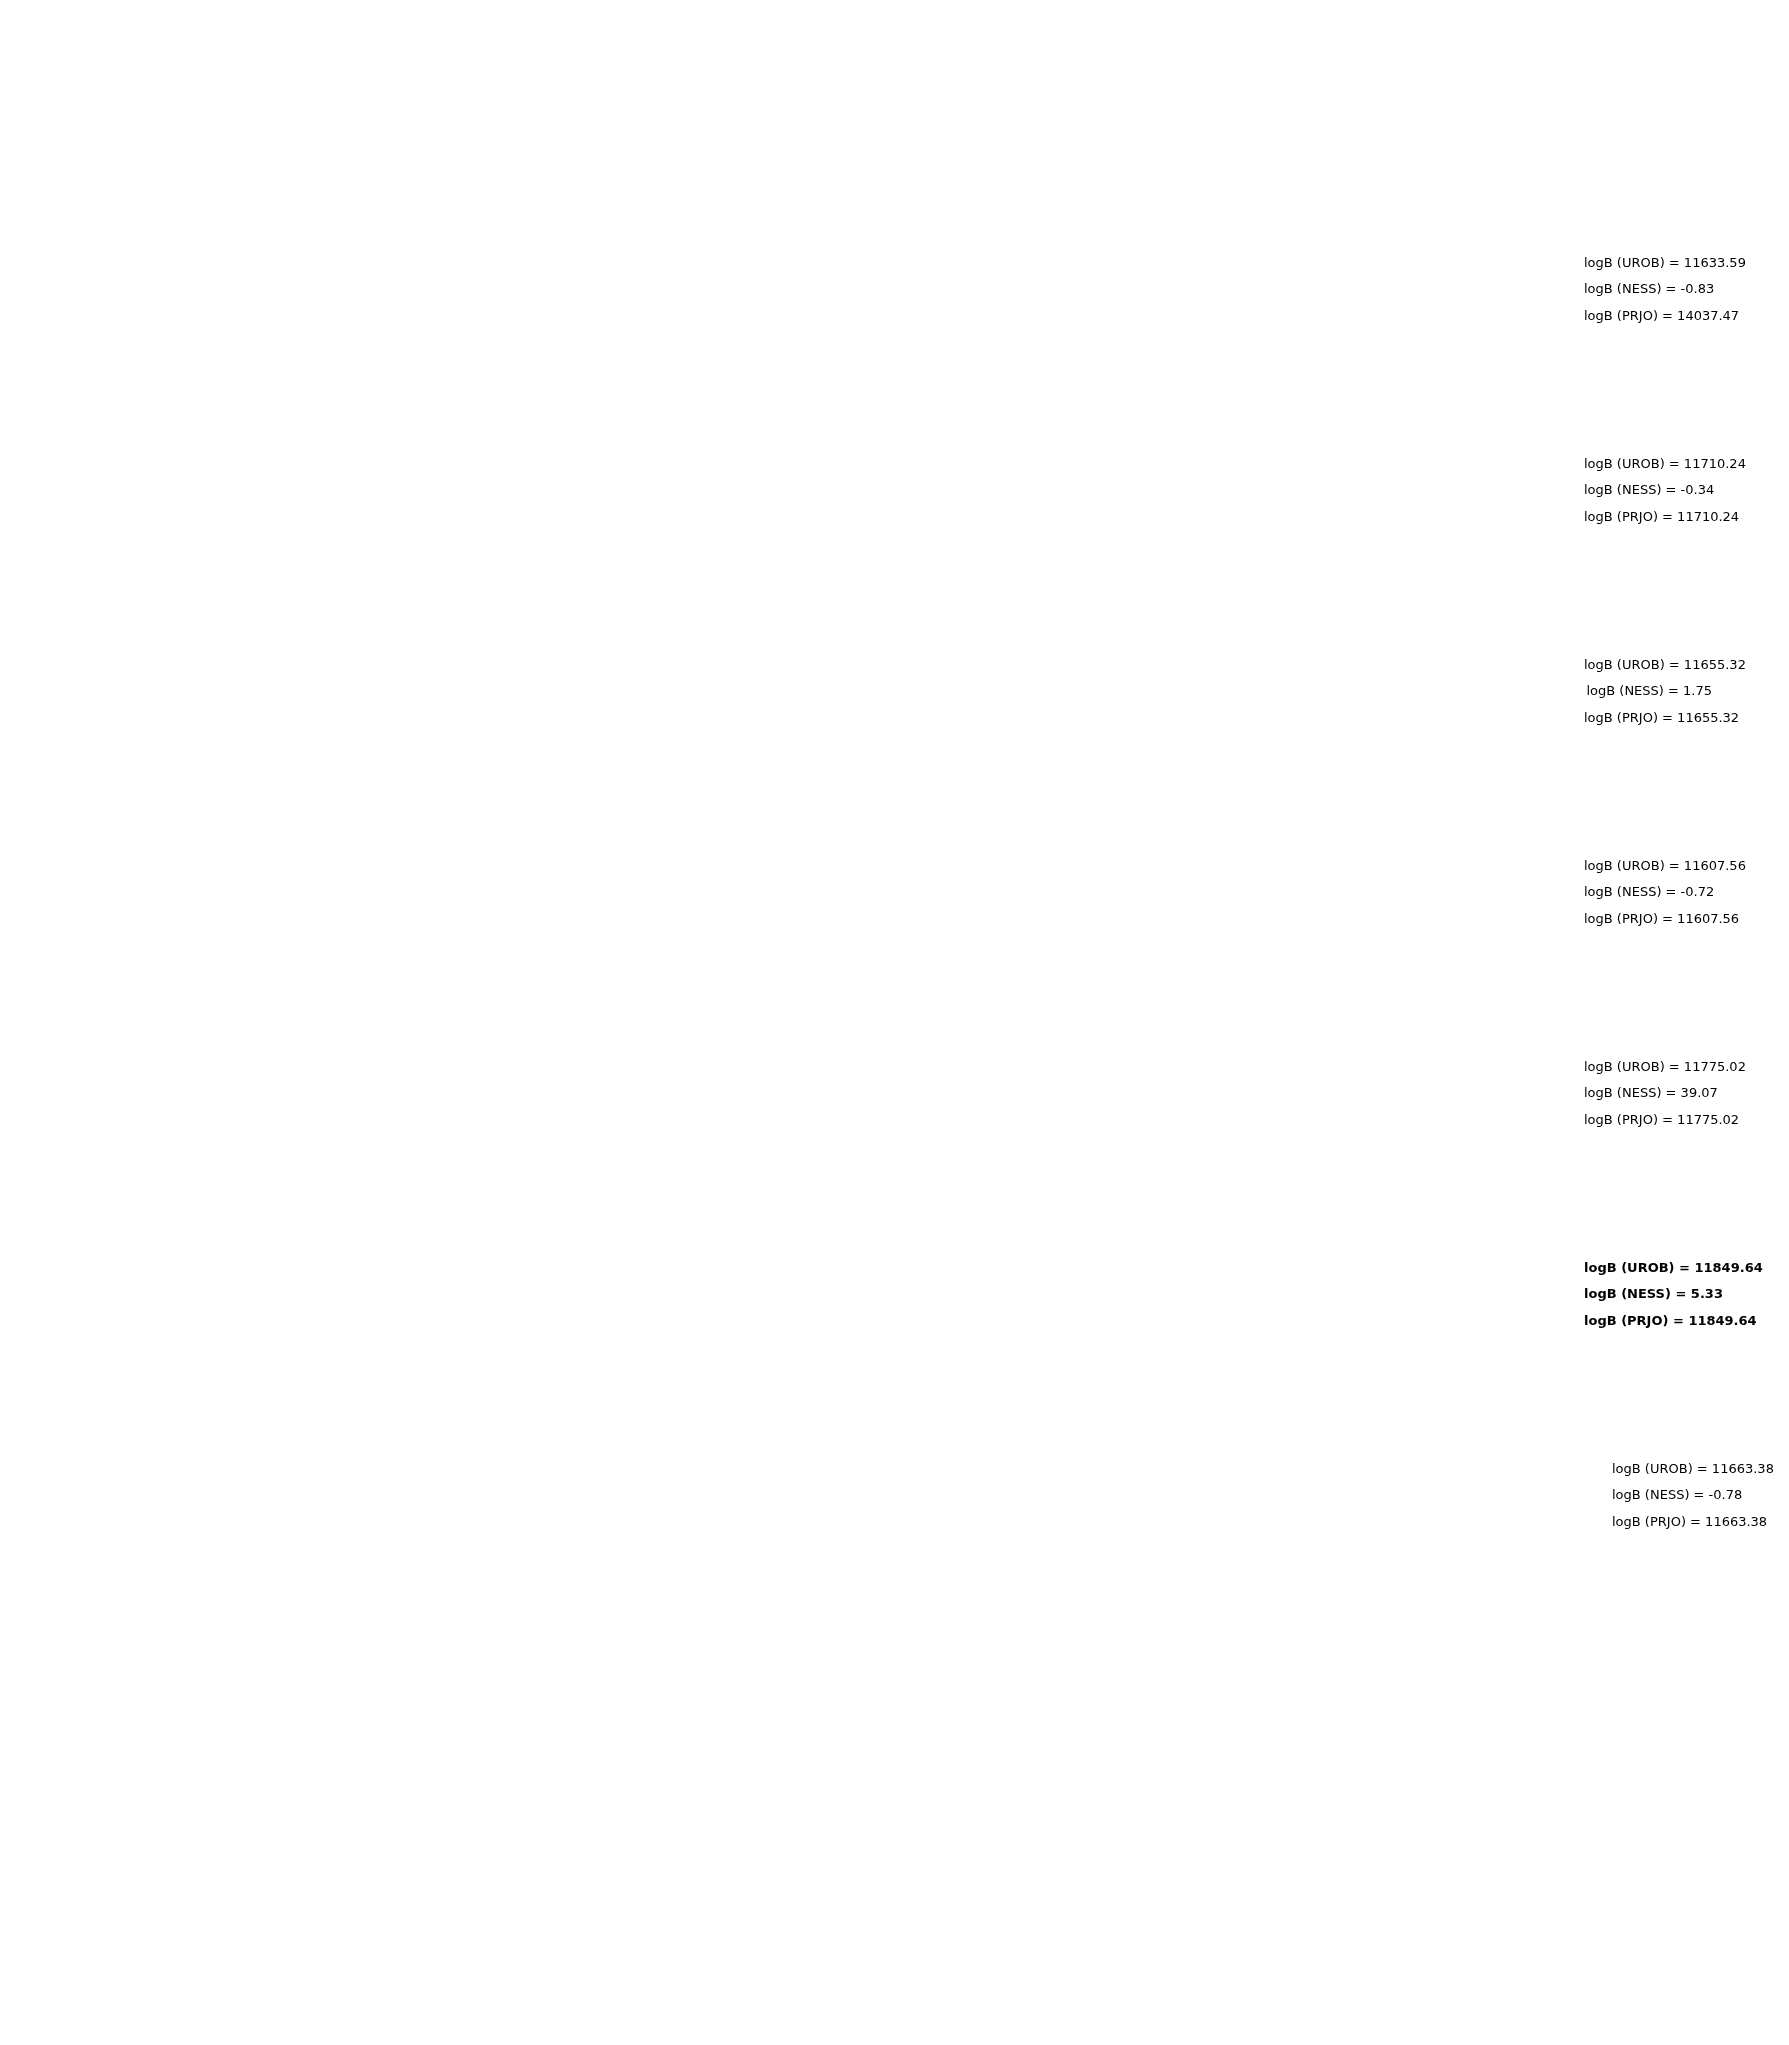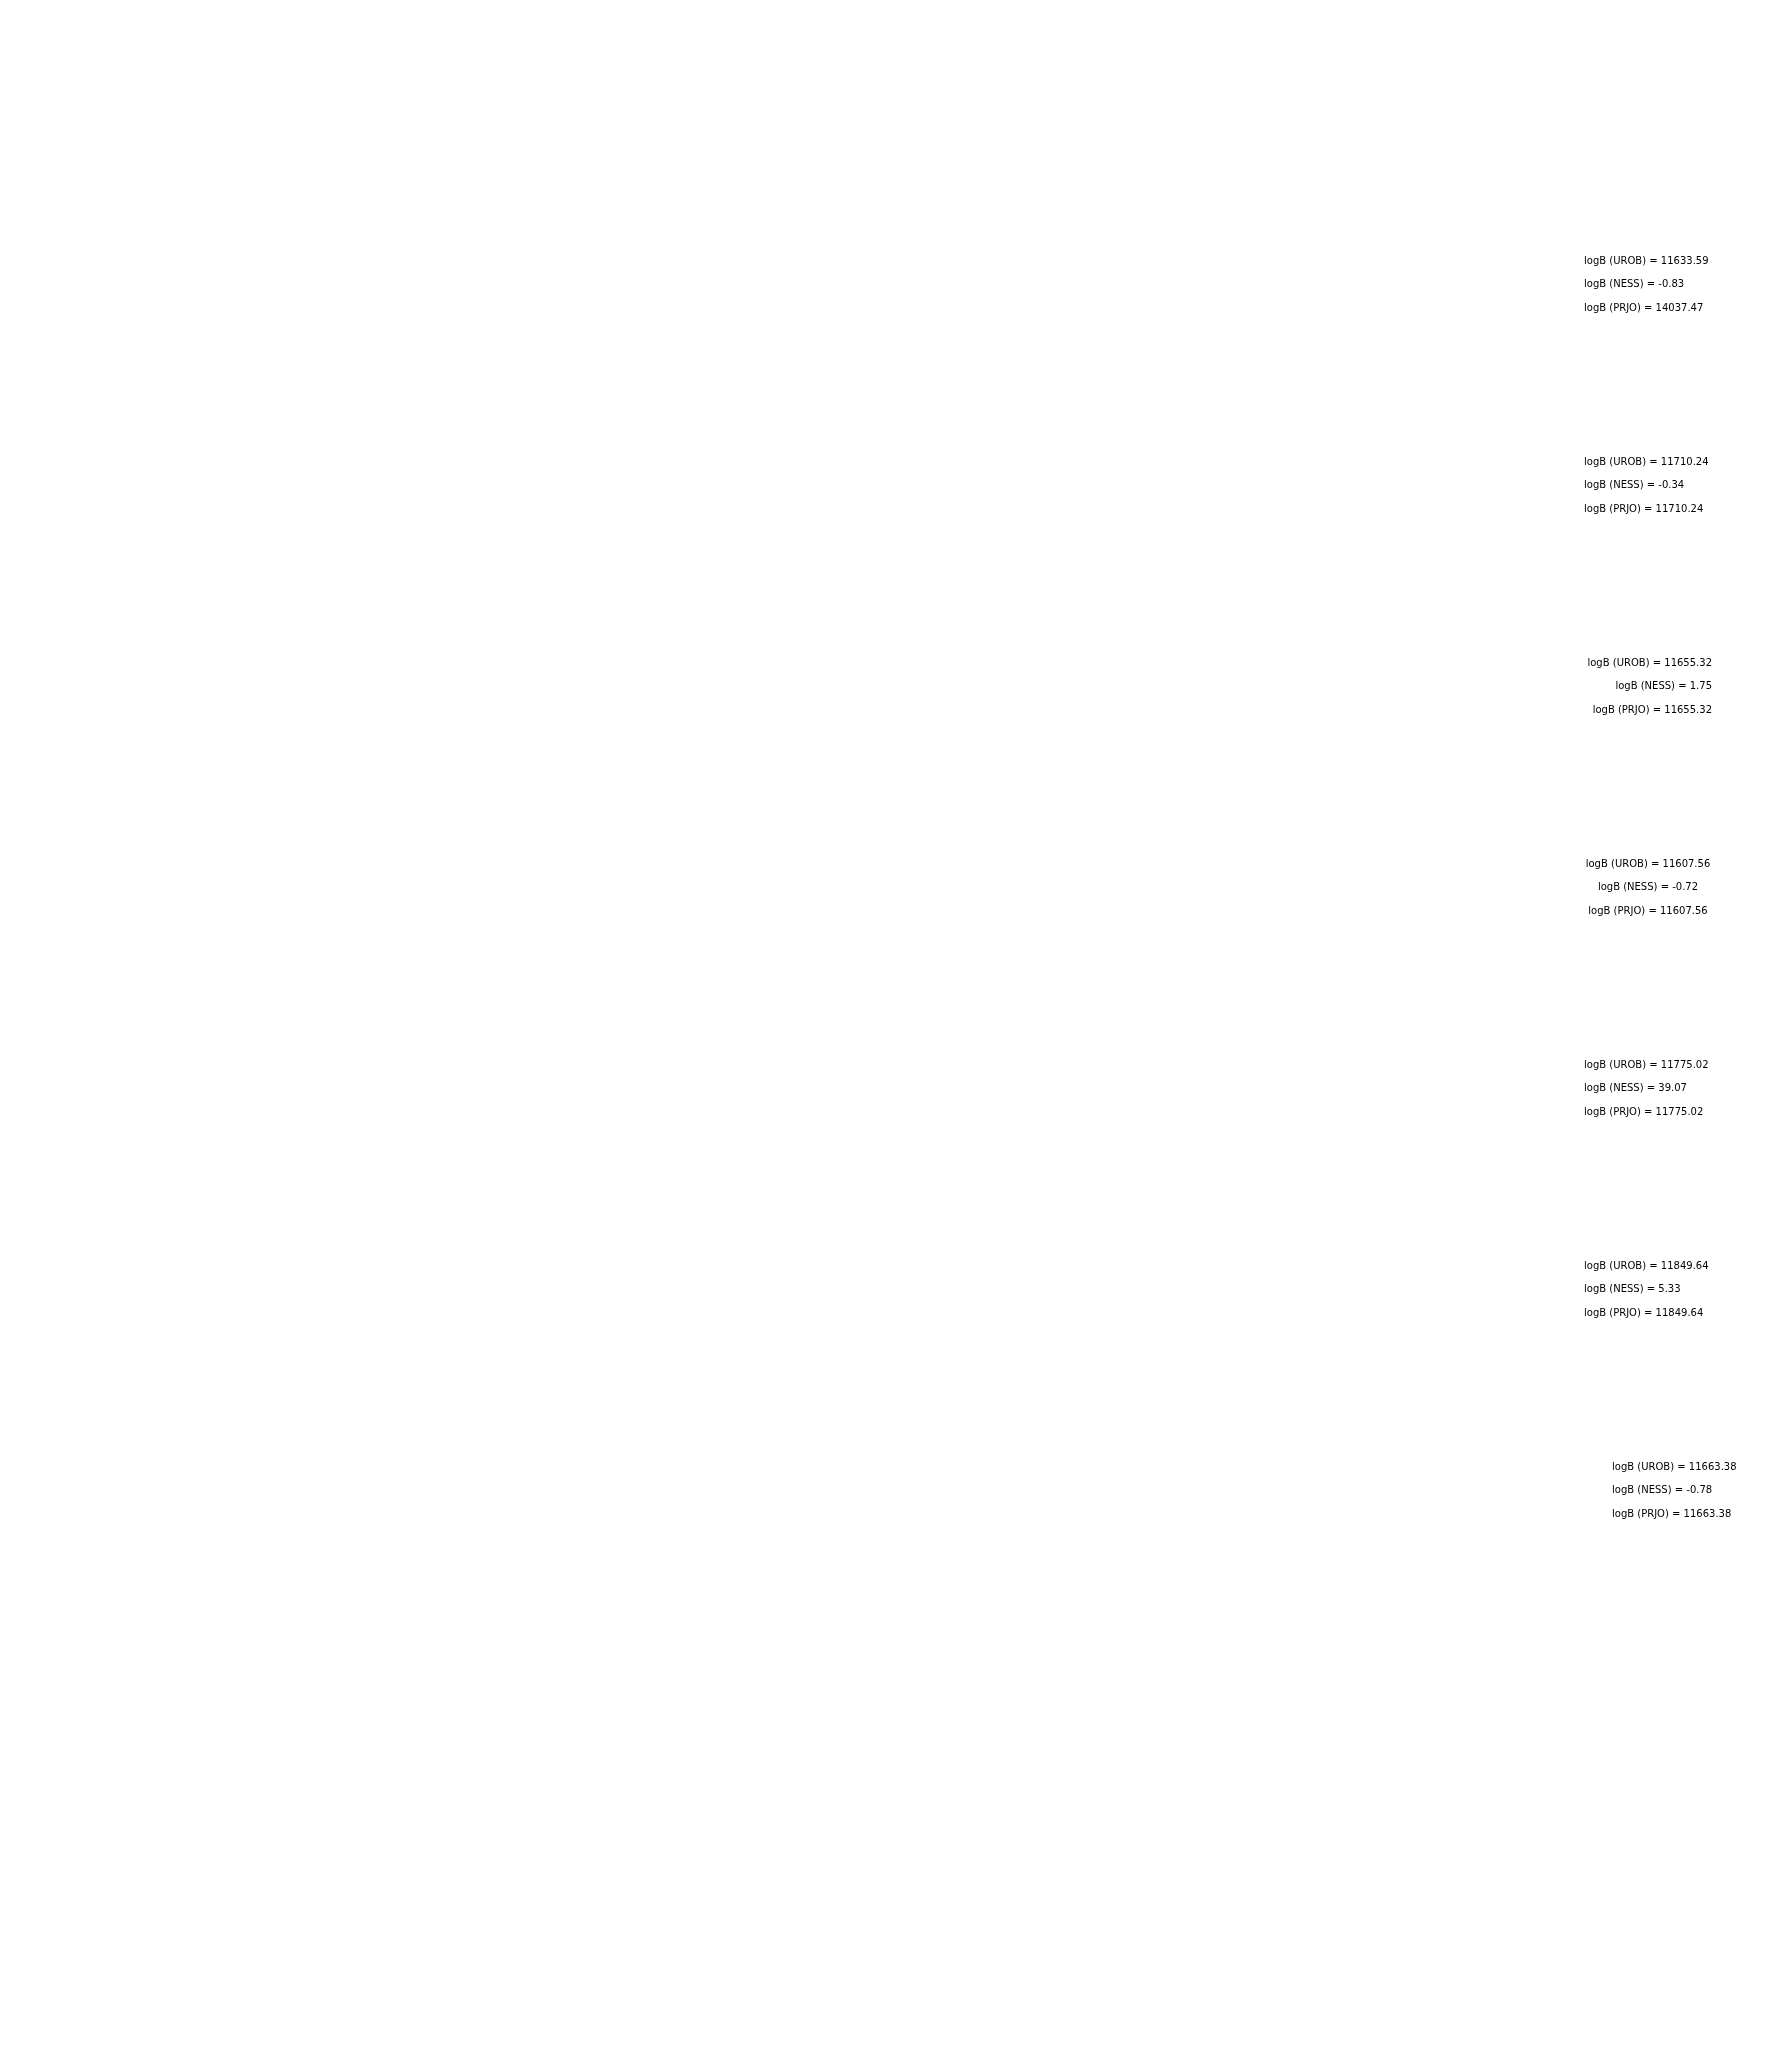--- a/index.html
+++ b/index.html
@@ -29,21 +29,21 @@
   }
   .row {
     position: relative;
     height: 201px;
     width: 100%;
   }
   .annot {
     position: absolute;
     left: 1656px;
     width: 128px;
-    font-size: 10px;
+    font-size: 13px;
     color: #000;
     line-height: 1.0;
   }
   .annot div { margin-bottom: 13.4px; white-space: nowrap; }
 </style>
 </head>
 <body>
 
 <div id="figure">
   <div class="grid" id="grid">
@@ -76,21 +76,21 @@
         </div>
       </div>
       <div class="row">
         <div class="annot" style="top: 19px; left: 1392px;">
           <div>logB (UROB) = 11775.02</div>
           <div>logB (NESS) = 39.07</div>
           <div>logB (PRJO) = 11775.02</div>
         </div>
       </div>
       <div class="row">
-        <div class="annot" style="top: 19px; left: 1392px;">
+        <div class="annot" style="top: 19px; left: 1392px; font-weight: bold;">
           <div>logB (UROB) = 11849.64</div>
           <div>logB (NESS) = 5.33</div>
           <div>logB (PRJO) = 11849.64</div>
         </div>
       </div>
       <div class="row">
         <div class="annot" style="top: 19px; left: 1420px;">
           <div>logB (UROB) = 11663.38</div>
           <div>logB (NESS) = -0.78</div>
           <div>logB (PRJO) = 11663.38</div>

